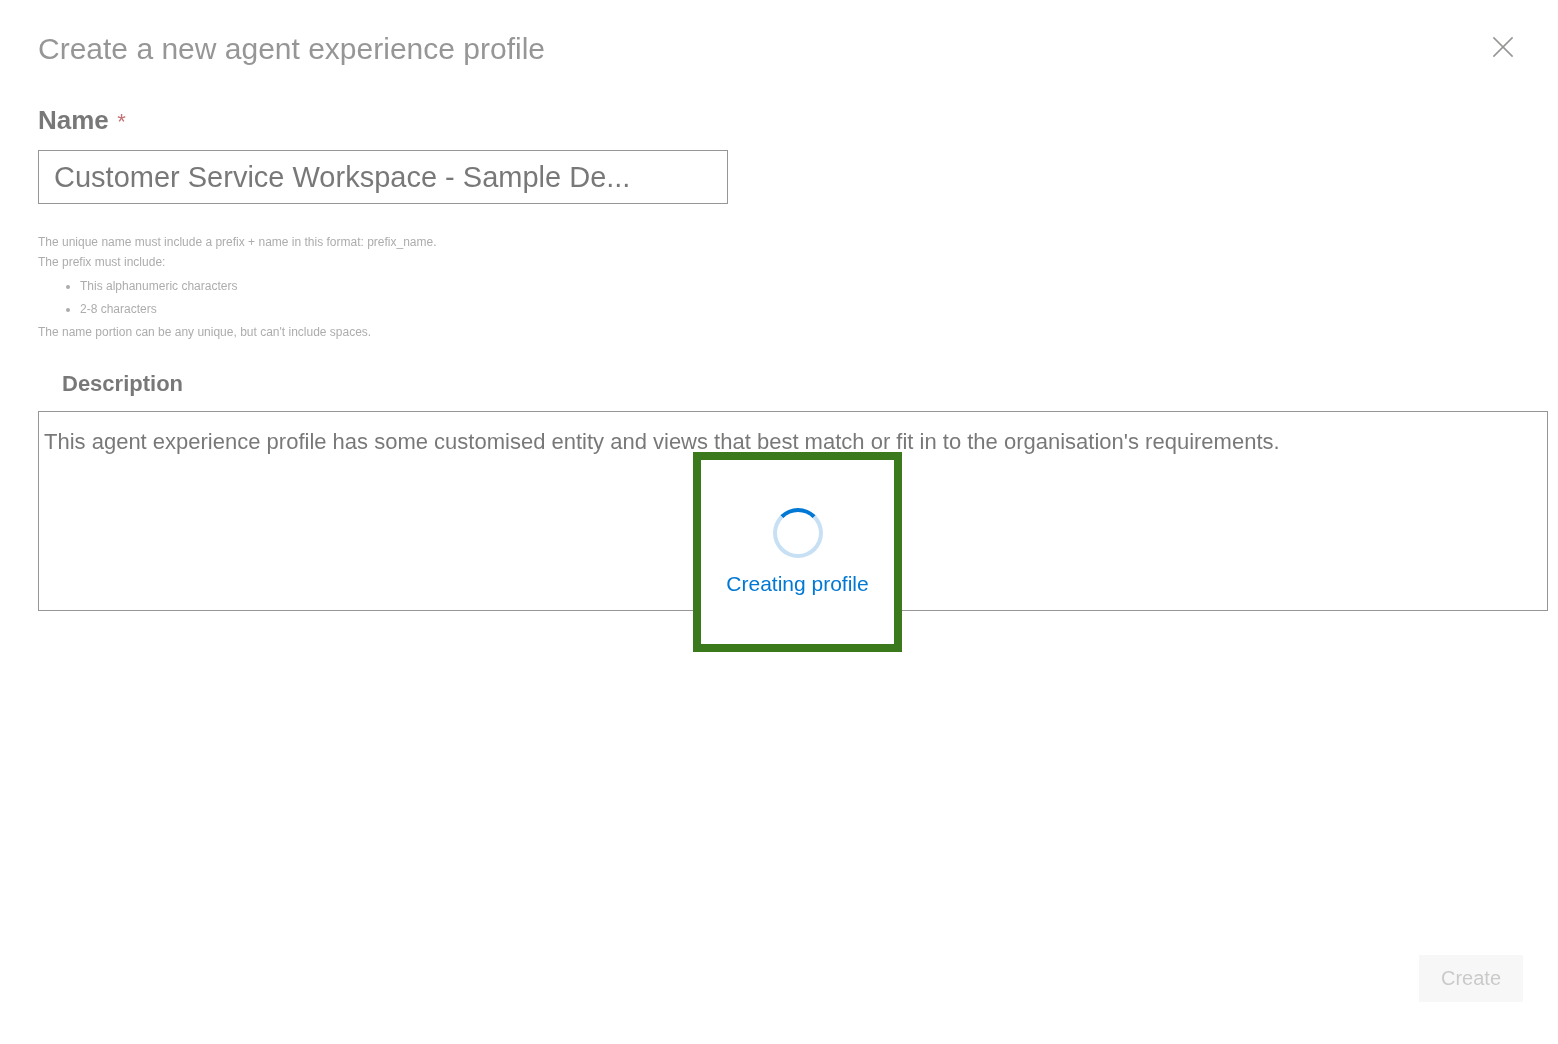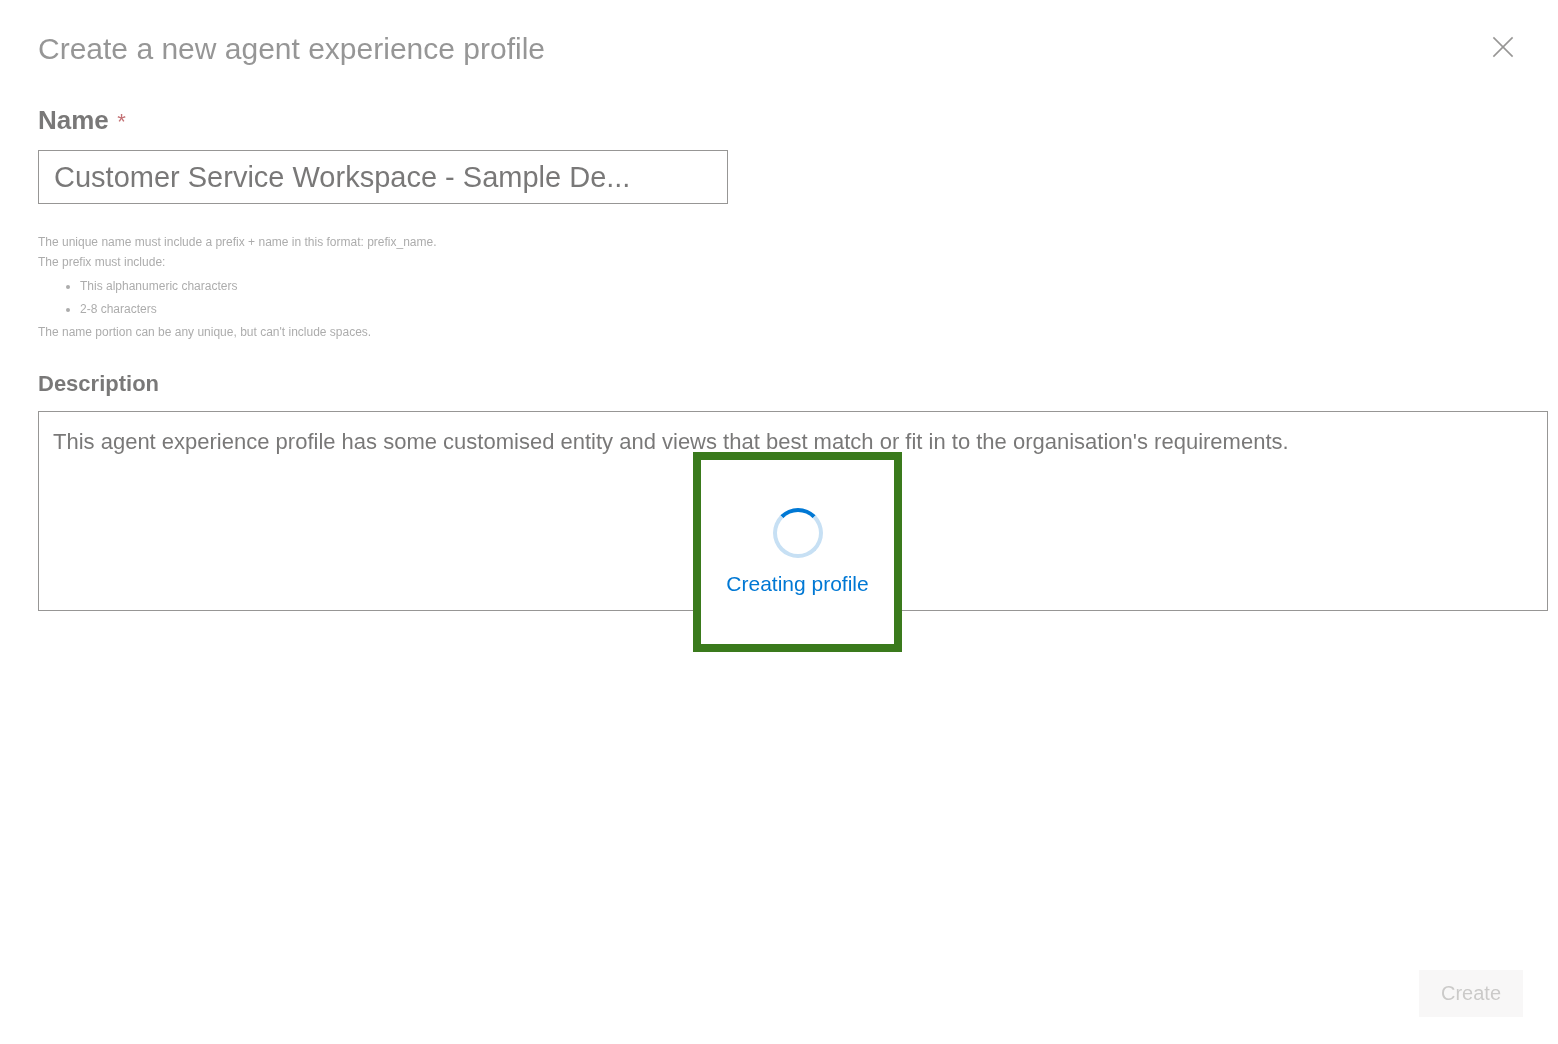--- a/index.html
+++ b/index.html
@@ -78,26 +78,27 @@
       margin: 2px 0;
     }
     .helper-text ul li { line-height: 1.9; }
 
     .description-label {
       font-size: 22px;
       font-weight: 600;
       color: #323130;
       margin-bottom: 14px;
       display: block;
+      margin-left: 24px;
     }
     .description-textarea {
       width: 1510px;
       height: 200px;
       border: 1px solid #605e5c;
-      padding: 14px 14px;
+      padding: 14px 5px;
       font-size: 22px;
       font-family: inherit;
       color: #323130;
       resize: none;
       outline: none;
       line-height: 1.45;
     }
 
     
     .loading-box {
@@ -125,21 +126,21 @@
     @keyframes spin { to { transform: rotate(360deg); } }
     .loading-text {
       font-size: 21px;
       color: #0078d4;
     }
 
     
     .create-btn {
       position: absolute;
       right: 35px;
-      bottom: 27px;
+      bottom: 42px;
       background: #f3f2f1;
       border: none;
       color: #a19f9d;
       font-size: 20px;
       padding: 12px 22px;
       font-family: inherit;
       cursor: default;
       opacity: 0.55;
     }
 

